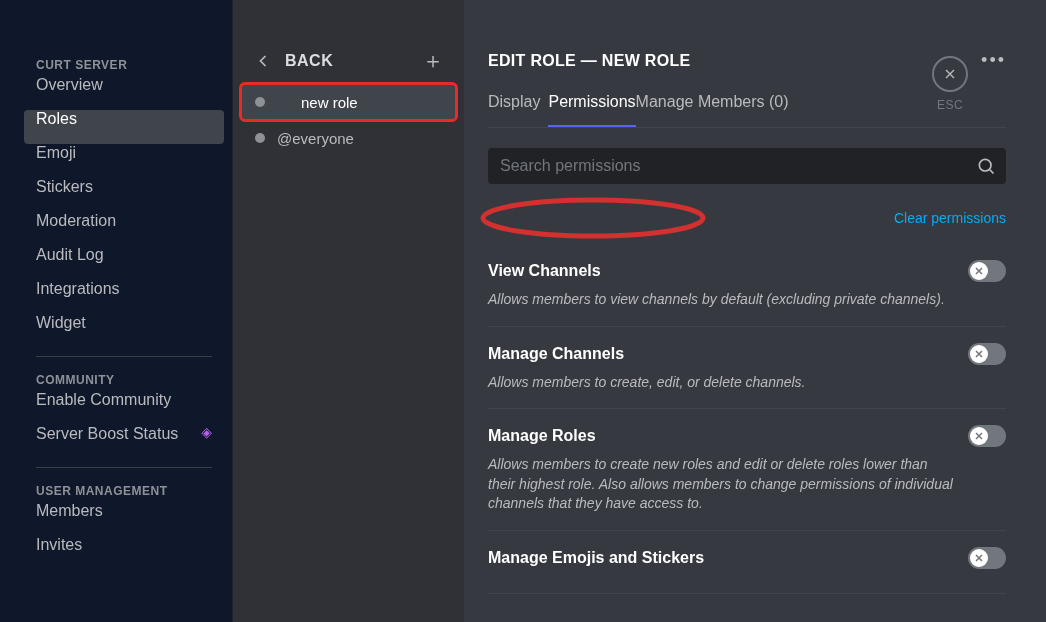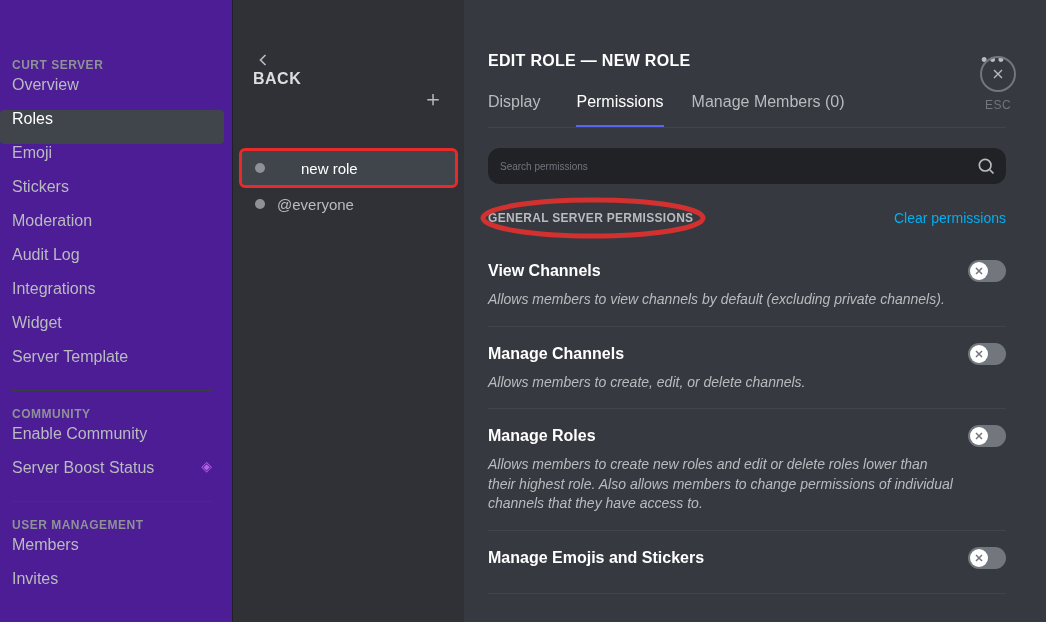--- a/index.html
+++ b/index.html
@@ -8,22 +8,22 @@
     background: #36393f;
     color: #dcddde;
     width: 1046px;
     height: 622px;
     overflow: hidden;
     display: flex;
   }
   
   .sidebar {
     width: 232px;
-    background: #4c1d95;
-    padding: 50px 8px 0 0;
+    background: #0f172a;
+    padding: 50px 8px 0 24px;
     flex: 0 0 232px;
     overflow-y: auto;
   }
   .sidebar-heading {
     font-size: 12px;
     font-weight: 700;
     letter-spacing: 0.5px;
     color: #8e9297;
     text-transform: uppercase;
     padding: 8px 12px 4px;
@@ -56,22 +56,22 @@
   
   .roles-col {
     width: 232px;
     flex: 0 0 232px;
     background: #2f3136;
     border-left: 1px solid #202225;
     padding-top: 50px;
   }
   .roles-header {
     display: flex;
-    padding: 0 20px 40px 20px;
-    flex-direction: column;
+    align-items: center;
+    padding: 0 20px 12px 20px;
   }
   .back-arrow {
     width: 20px; height: 20px;
     color: #b9bbbe;
     margin-right: 12px;
   }
   .back-label {
     font-size: 16px;
     font-weight: 600;
     letter-spacing: 0.5px;
@@ -128,21 +128,20 @@
     letter-spacing: 0.3px;
   }
   .overflow-icon {
     margin-left: auto;
     color: #b9bbbe;
     font-size: 18px;
     letter-spacing: 2px;
   }
   .tabs {
     display: flex;
-    gap: 28px;
     border-bottom: 1px solid #40444b;
     margin-bottom: 20px;
   }
   .tab {
     padding: 0 0 14px;
     font-size: 16px;
     color: #b9bbbe;
     cursor: pointer;
     border-bottom: 2px solid transparent;
   }
@@ -153,24 +152,24 @@
   }
   .search-wrap {
     position: relative;
     margin-bottom: 26px;
   }
   .search-input {
     width: 100%;
     height: 36px;
     background: #202225;
     border: none;
-    border-radius: 12px;
+    border-radius: 4px;
     padding: 0 38px 0 12px;
     color: #ef4444;
-    font-size: 10px;
+    font-size: 16px;
     outline: none;
   }
   .search-input::placeholder { color: #72767d; }
   .search-icon {
     position: absolute;
     right: 10px; top: 8px;
     width: 20px; height: 20px;
     color: #b9bbbe;
   }
   .group-row {
@@ -235,21 +234,21 @@
     border-radius: 50%;
     background: #fff;
     display: flex;
     align-items: center;
     justify-content: center;
   }
   .toggle-knob svg { width: 12px; height: 12px; }
   .close-abs {
     position: fixed;
     top: 56px;
-    left: 980px;
+    left: 932px;
     display: flex;
     flex-direction: column;
     align-items: center;
   }
   .close-btn {
     width: 36px; height: 36px;
     border: 2px solid #72767d;
     border-radius: 50%;
     display: flex;
     align-items: center;
@@ -287,23 +286,20 @@
       <span>Moderation</span>
     </div>
     <div class="sidebar-item">
       <span>Audit Log</span>
     </div>
     <div class="sidebar-item">
       <span>Integrations</span>
     </div>
     <div class="sidebar-item">
       <span>Widget</span>
-    </div>
-    <div class="sidebar-item">
-      <span>Server Template</span>
     </div>
     <div class="sidebar-separator"></div>
     <div class="sidebar-heading">COMMUNITY</div>
     <div class="sidebar-item">
       <span>Enable Community</span>
     </div>
     <div class="sidebar-item">
       <span>Server Boost Status</span>
       <span class="boost-icon">◈</span>
     </div>
@@ -351,21 +347,20 @@
 
   <div class="search-wrap">
     <input class="search-input" placeholder="Search permissions" style="">
     <svg class="search-icon" viewBox="0 0 24 24" fill="none" stroke="currentColor" stroke-width="2">
         <circle cx="11" cy="11" r="7"></circle>
         <path d="M21 21l-4.3-4.3"></path>
       </svg>
   </div>
 
   <div class="group-row">
-    <span class="group-heading">GENERAL SERVER PERMISSIONS</span>
     <span class="clear-link">Clear permissions</span>
     <svg class="annot-oval" viewBox="0 0 230 44">
       <ellipse cx="115" cy="22" rx="110" ry="18" fill="none" stroke="#d33030" stroke-width="5"></ellipse>
     </svg>
   </div>
 
   <div id="perm-list">
       <div class="perm-item">
         <div class="perm-top">
           <span class="perm-title">View Channels</span>

